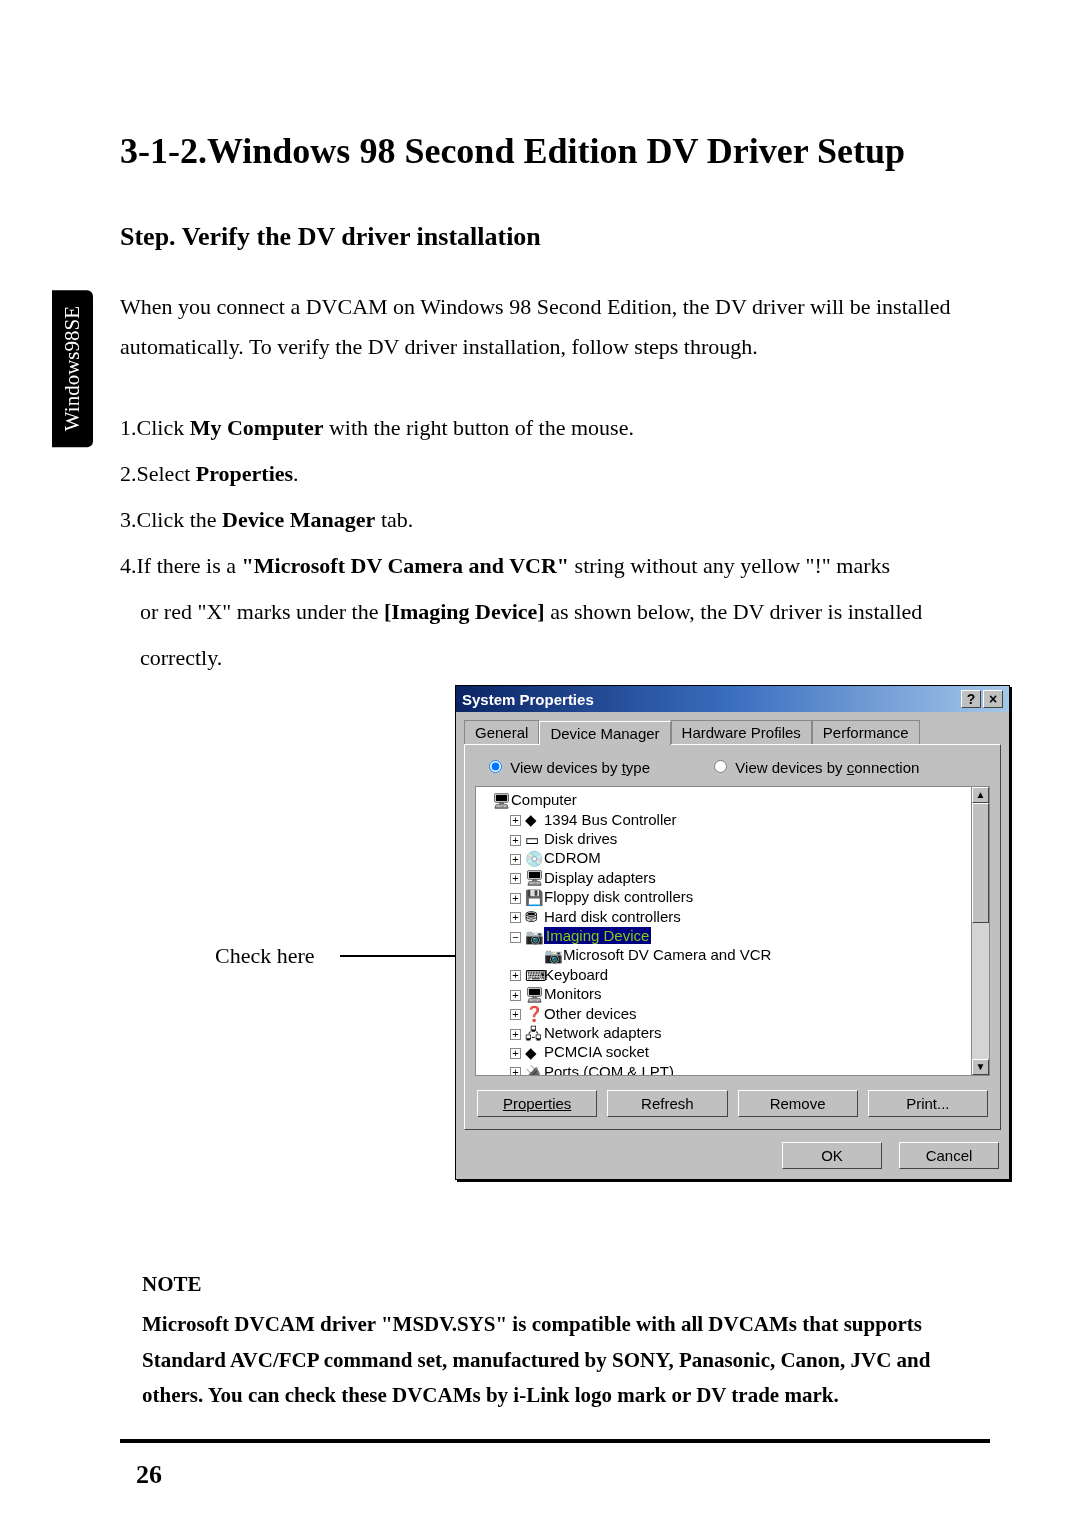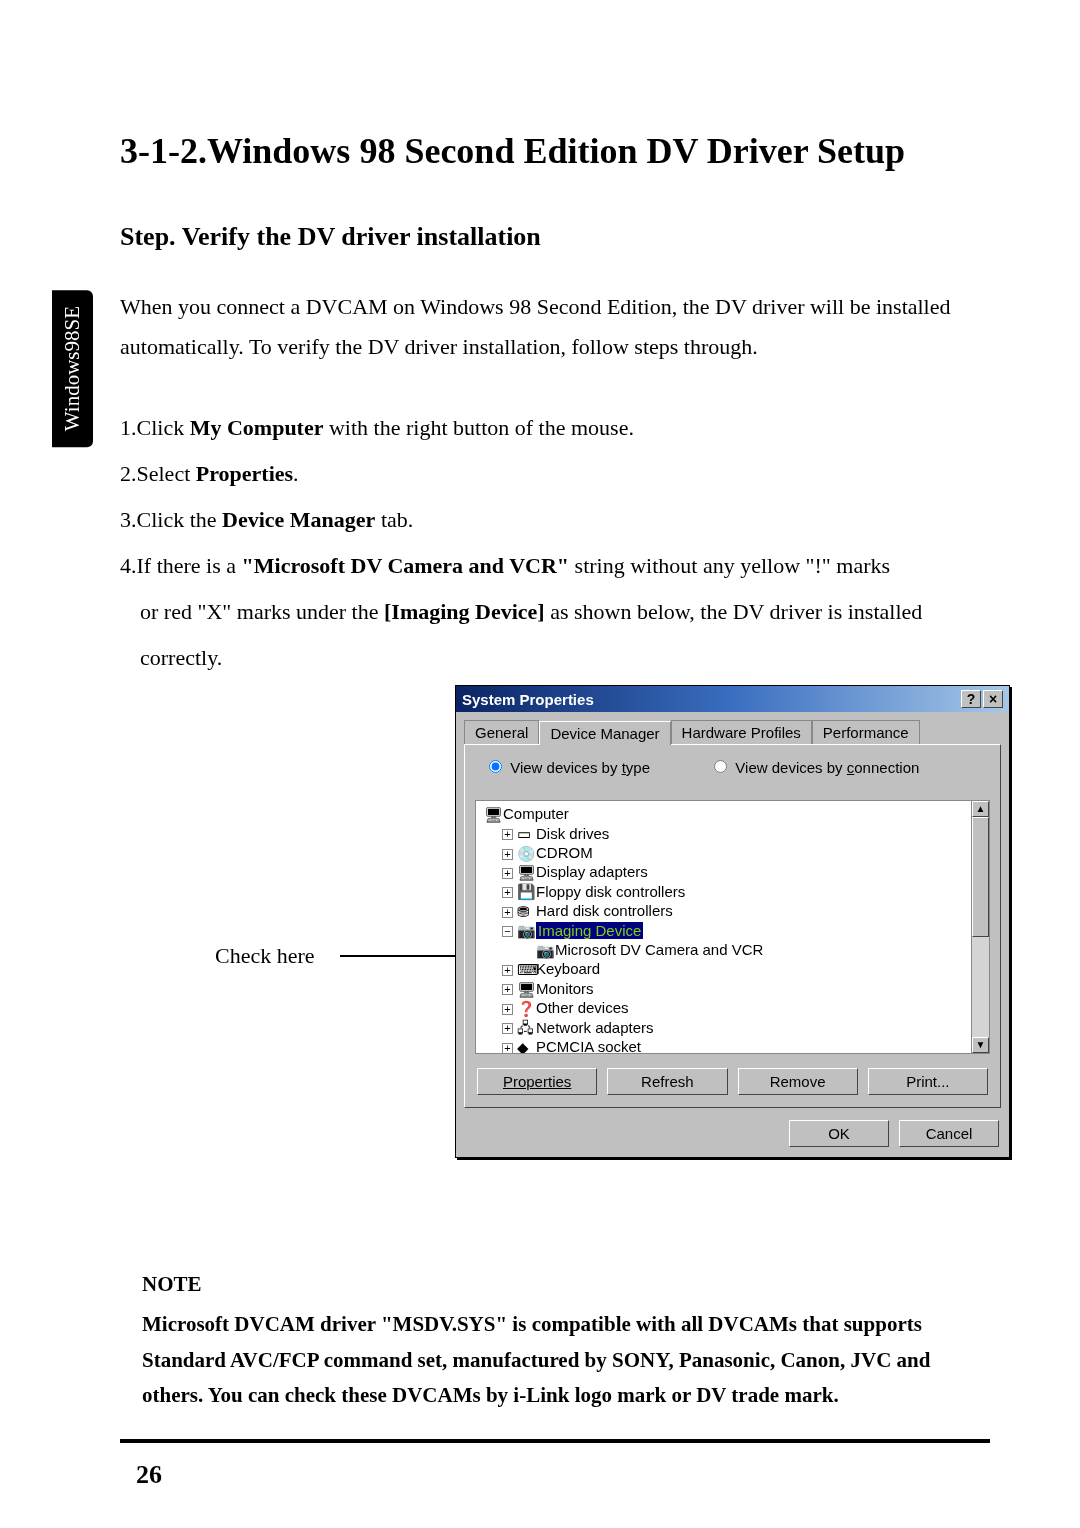--- a/index.html
+++ b/index.html
@@ -126,29 +126,29 @@
       border-top: 1px solid #fff;
       border-left: 1px solid #fff;
     }
     .tab-body {
       margin: 0 8px 8px 8px;
       border: 1px solid #fff;
       border-right-color: #444; border-bottom-color: #444;
       padding: 12px 10px;
       background: #c0c0c0;
     }
-    .radios { padding: 2px 0 24px 14px; }
+    .radios { padding: 2px 0 10px 14px; }
     .radio-item { display: inline-block; margin-right: 60px; }
     .radio-item input { margin-right: 4px; }
     .tree {
       background: #fff;
       border: 1px solid #888;
-      height: 254px;
+      height: 290px;
       overflow: hidden;
-      padding: 4px 2px;
+      padding: 4px 10px;
       position: relative;
       font-size: 15px;
       line-height: 1.25;
     }
     .tree .node { white-space: nowrap; }
     .tree .expander { display: inline-block; width: 11px; height: 11px; border: 1px solid #888; text-align: center; line-height: 9px; font-size: 11px; margin-right: 4px; vertical-align: middle; }
     .tree .icon { display: inline-block; width: 15px; margin-right: 4px; vertical-align: middle; }
     .tree .l1 { padding-left: 6px; }
     .tree .l2 { padding-left: 24px; }
     .tree .l3 { padding-left: 58px; }
@@ -171,21 +171,21 @@
       display: flex; justify-content: space-between;
       margin-top: 14px; gap: 10px; padding: 0 2px;
     }
     .btn98 {
       flex: 1; padding: 4px 0;
       background: #c0c0c0;
       border: 1px solid #fff; border-right-color: #444; border-bottom-color: #444;
       text-align: center; font-size: 15px;
     }
     .bottom-row {
-      display: flex; justify-content: flex-end; gap: 10px;
+      display: flex; justify-content: flex-end; gap: 17px;
       padding: 4px 10px 10px 10px;
     }
     .bottom-row .btn98 { flex: none; width: 100px; }
     .note-block {
       margin-top: 12px;
       padding-left: 22px;
       font-size: 21px;
       line-height: 1.7;
     }
     .note-title { font-weight: bold; margin-bottom: 4px; }
@@ -261,20 +261,21 @@
             <span>View devices by </span><span class="underline">t</span><span>ype</span>
           </label>
           <label class="radio-item">
             <input type="radio" style="">
             <span>View devices by </span><span class="underline">c</span><span>onnection</span>
           </label>
         </div>
 
         <div class="tree">
           <div class="node l1"><span class="icon">🖥</span><span>Computer</span></div>
+          <div class="node l2"><span class="expander">+</span><span class="icon">◆</span><span>1394 Bus Controller</span></div>
           <div class="node l2"><span class="expander">+</span><span class="icon">▭</span><span>Disk drives</span></div>
           <div class="node l2"><span class="expander">+</span><span class="icon">💿</span><span>CDROM</span></div>
           <div class="node l2"><span class="expander">+</span><span class="icon">🖥</span><span>Display adapters</span></div>
           <div class="node l2"><span class="expander">+</span><span class="icon">💾</span><span>Floppy disk controllers</span></div>
           <div class="node l2"><span class="expander">+</span><span class="icon">⛃</span><span>Hard disk controllers</span></div>
           <div class="node l2"><span class="expander">−</span><span class="icon">📷</span><span class="hl">Imaging Device</span></div>
           <div class="node l3"><span class="icon">📷</span><span>Microsoft DV Camera and VCR</span></div>
           <div class="node l2"><span class="expander">+</span><span class="icon">⌨</span><span>Keyboard</span></div>
           <div class="node l2"><span class="expander">+</span><span class="icon">🖥</span><span>Monitors</span></div>
           <div class="node l2"><span class="expander">+</span><span class="icon">❓</span><span>Other devices</span></div>

